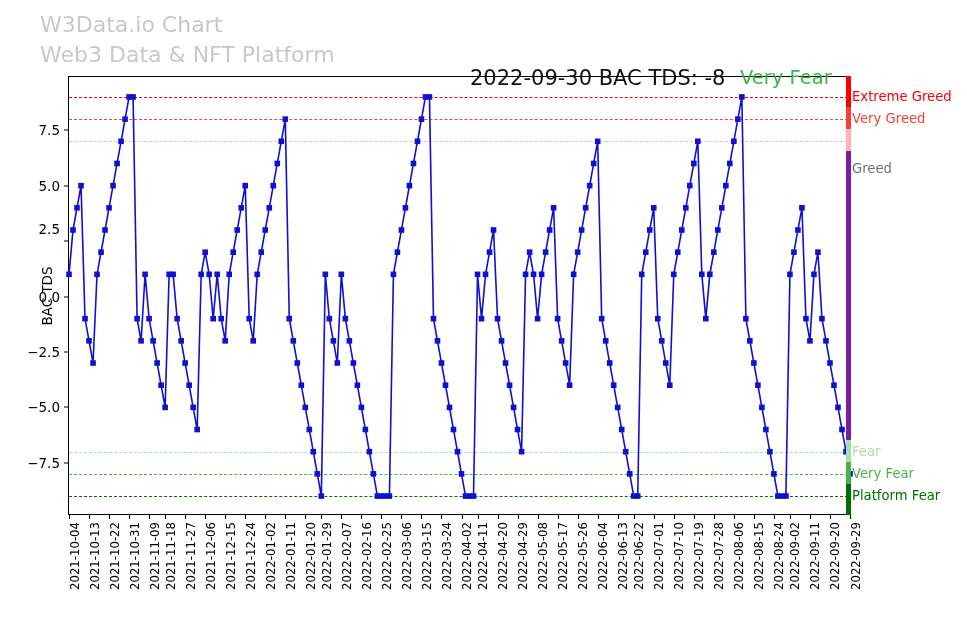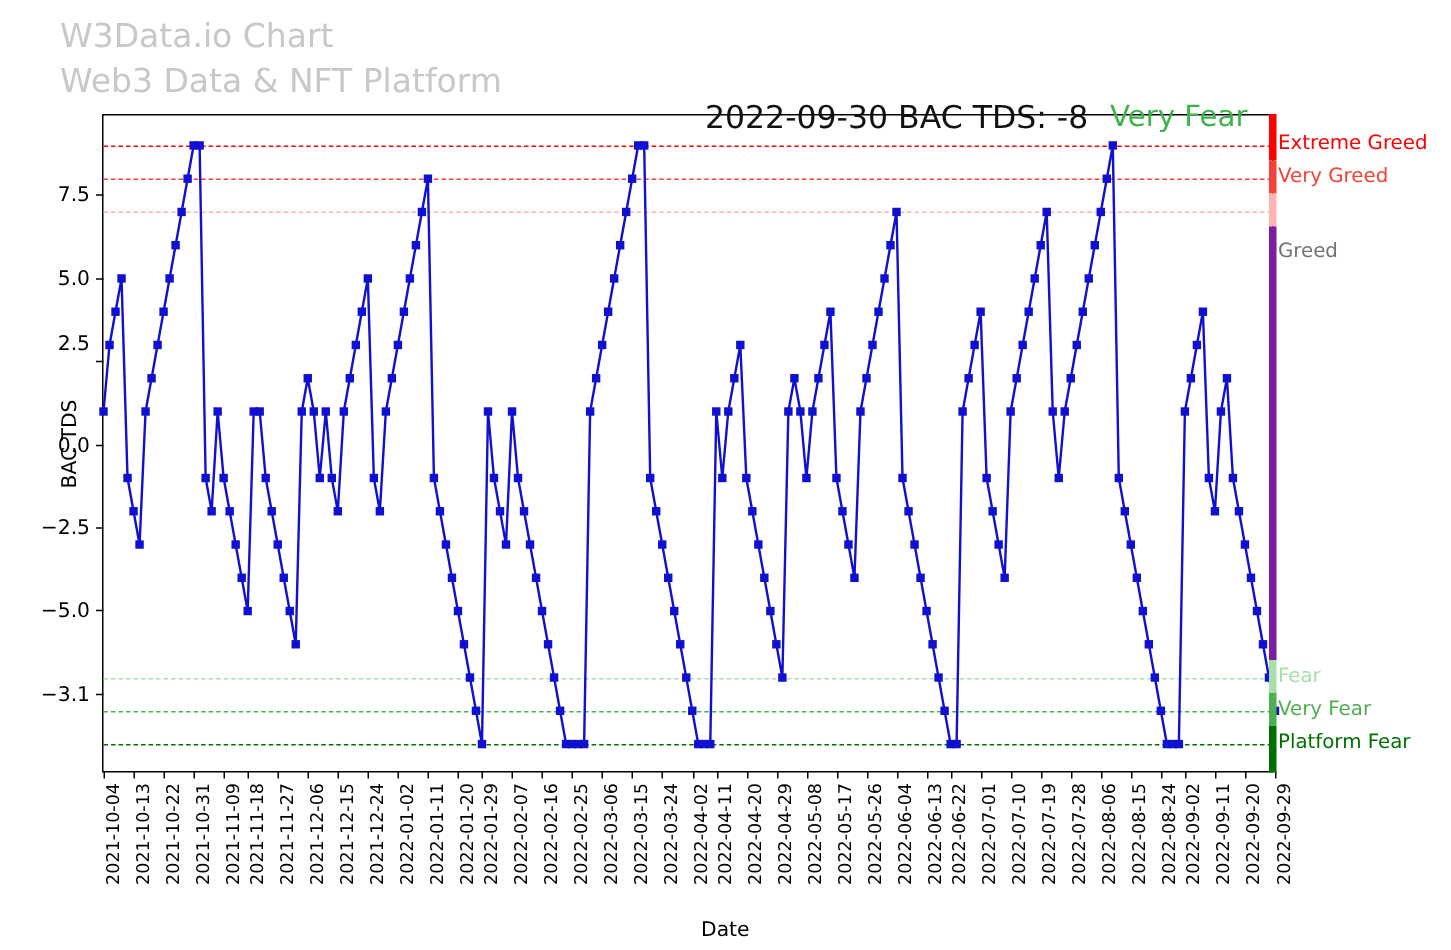--- a/index.html
+++ b/index.html
@@ -51,39 +51,38 @@
   #annot2{position:absolute;left:740px;top:66px;font-size:19.5px;color:#3cb44b;white-space:nowrap;}
 
   svg.series{position:absolute;left:0;top:0;overflow:visible;}
 </style>
 </head>
 <body>
 
 <div id="stage">
 
 
-  <div id="xlabel">Date</div>
 
   <div id="plot">
     <div id="ylabel">BAC TDS</div>
     <div id="yticks">
         <div class="ytickmark" style="top: 53.2121px;"></div>
         <div class="ytick" style="top: 53.2121px;">7.5</div>
         <div class="ytickmark" style="top: 108.641px;"></div>
         <div class="ytick" style="top: 108.641px;">5.0</div>
         <div class="ytickmark" style="top: 164.071px;"></div>
         <div class="ytick" style="top: 152px;">2.5</div>
         <div class="ytickmark" style="top: 219.5px;"></div>
         <div class="ytick" style="top: 219.5px;">0.0</div>
         <div class="ytickmark" style="top: 274.929px;"></div>
         <div class="ytick" style="top: 274.929px; text-align: right;">−2.5</div>
         <div class="ytickmark" style="top: 330.359px;"></div>
         <div class="ytick" style="top: 330.359px;">−5.0</div>
         <div class="ytickmark" style="top: 385.788px;"></div>
-        <div class="ytick" style="top: 385.788px;">−3.1</div>
+        <div class="ytick" style="top: 385.788px;">−7.5</div>
       </div>
     <div id="xticks">
         <div class="xtickmark" style="left: 0px;"></div>
         <div class="xtick" style="left: 5.5px;">2021-10-04</div>
         <div class="xtickmark" style="left: 20.0256px;"></div>
         <div class="xtick" style="left: 25.5256px;">2021-10-13</div>
         <div class="xtickmark" style="left: 40.0513px;"></div>
         <div class="xtick" style="left: 45.5513px;">2021-10-22</div>
         <div class="xtickmark" style="left: 60.0769px;"></div>
         <div class="xtick" style="left: 65.5769px;">2021-10-31</div>

